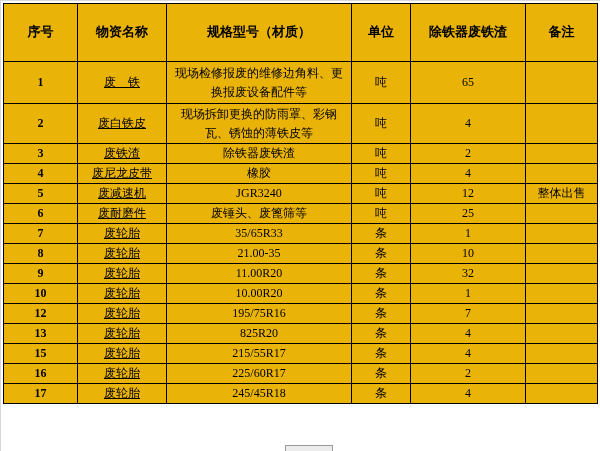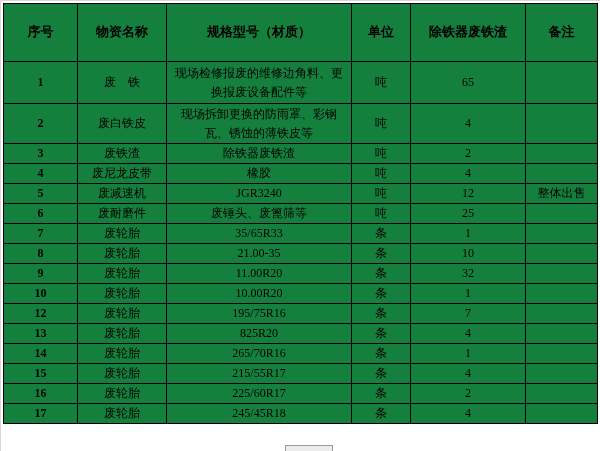--- a/index.html
+++ b/index.html
@@ -20,21 +20,21 @@
     border-left: 1px solid #d8d8d8;
     border-top: 1px solid #d8d8d8;
   }
   table.materials {
     position: absolute;
     left: 3px;
     top: 3px;
     width: 594px;
     border-collapse: collapse;
     table-layout: fixed;
-    background: #15803d;
+    background: #eab308;
   }
   table.materials th,
   table.materials td {
     border: 1px solid #000000;
     text-align: center;
     vertical-align: middle;
     padding: 0 4px;
     overflow: hidden;
     font-size: 12px;
     line-height: 1.55;
@@ -42,21 +42,21 @@
   }
   table.materials thead tr { height: 58px; }
   table.materials th {
     font-size: 13px;
     font-weight: bold;
   }
   table.materials tbody tr { height: 20px; }
   table.materials tbody tr.h42 { height: 42px; }
   table.materials tbody tr.h40 { height: 40px; }
   td.c-no { font-weight: bold; }
-  td.c-name { white-space: pre; }
+  td.c-name { white-space: pre; text-decoration: underline; }
   .bottom-artifact {
     position: absolute;
     left: 285px;
     top: 445px;
     width: 46px;
     height: 8px;
     background: #ececec;
     border: 1px solid #9a9a9a;
   }
 </style>
@@ -175,28 +175,20 @@
       </tr>
       <tr>
         <td class="c-no">13</td>
         <td class="c-name">废轮胎</td>
         <td class="c-spec">825R20</td>
         <td class="c-unit">条</td>
         <td class="c-qty">4</td>
         <td class="c-note"></td>
       </tr>
       <tr>
-        <td class="c-no">14</td>
-        <td class="c-name">废轮胎</td>
-        <td class="c-spec">265/70R16</td>
-        <td class="c-unit">条</td>
-        <td class="c-qty">1</td>
-        <td class="c-note"></td>
-      </tr>
-      <tr>
         <td class="c-no">15</td>
         <td class="c-name">废轮胎</td>
         <td class="c-spec">215/55R17</td>
         <td class="c-unit">条</td>
         <td class="c-qty">4</td>
         <td class="c-note"></td>
       </tr>
       <tr>
         <td class="c-no">16</td>
         <td class="c-name">废轮胎</td>

